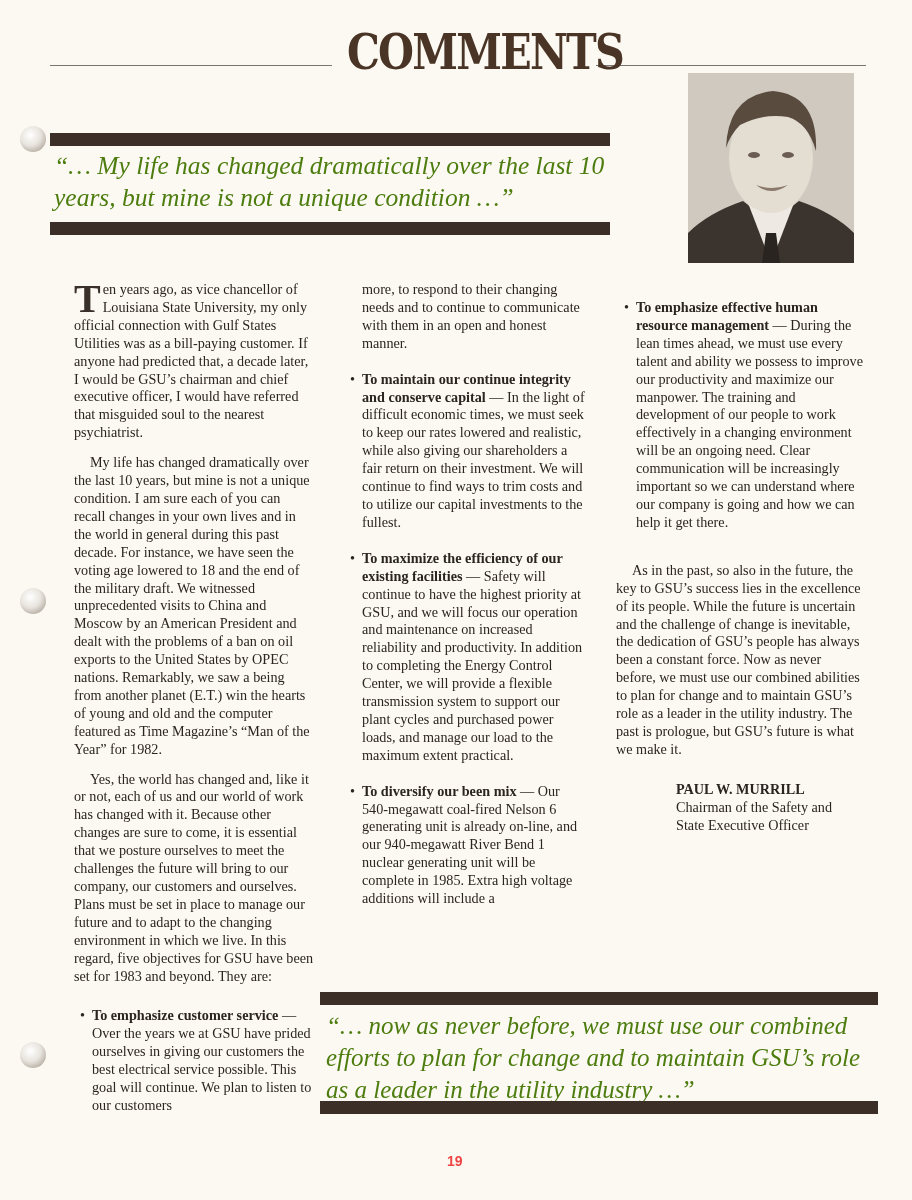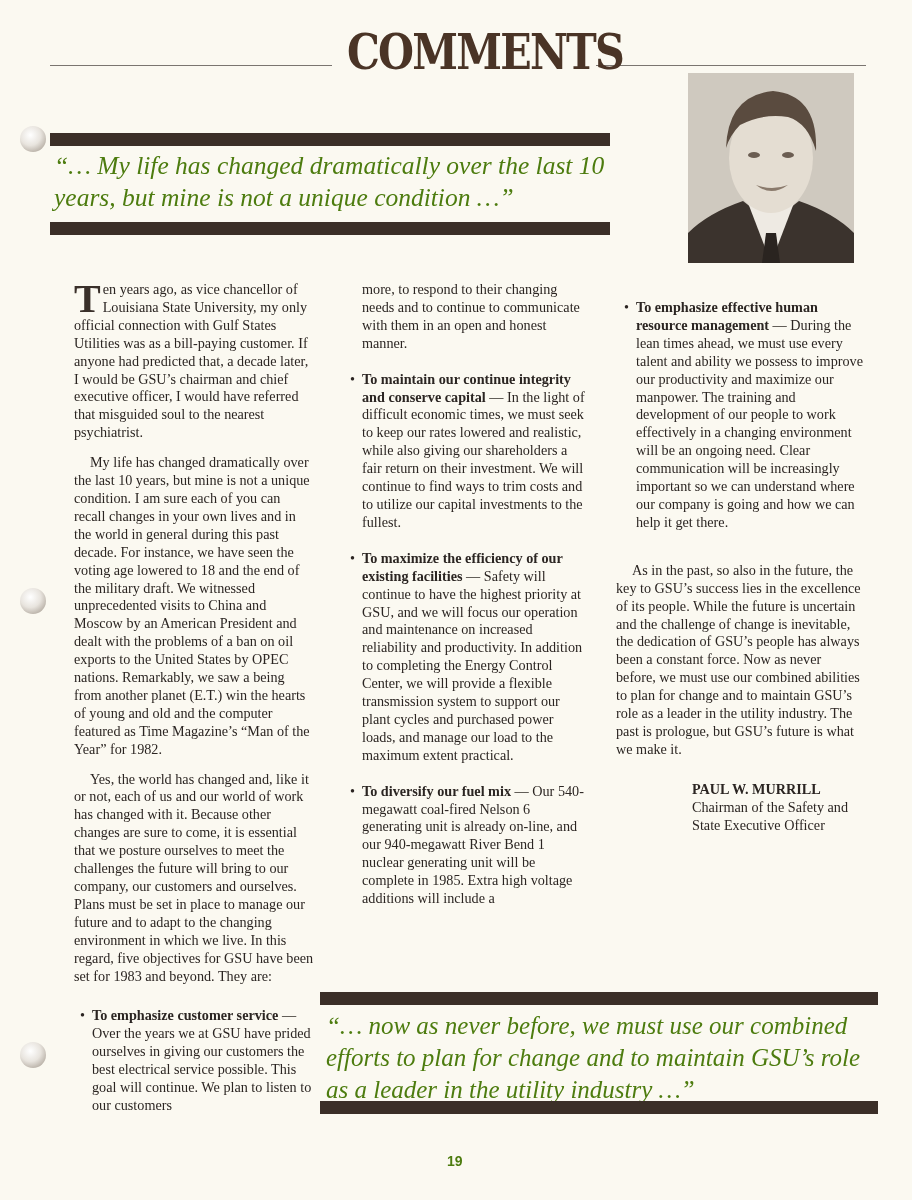--- a/index.html
+++ b/index.html
@@ -22,21 +22,21 @@
   .indent { text-indent:16px; }
   .gap { height:18px; }
   .bullet { position:relative; padding-left:0; }
   .bullet .dot { position:absolute; left:-12px; top:0; }
   .bh { font-weight:bold; }
   .dropcap { float:left; font-size:40px; line-height:32px; margin:2px 2px 0 0; font-weight:bold; color:#3a302a; }
   .sig-name { font-weight:bold; }
   .binder { position:absolute; width:26px; height:26px; border-radius:50%;
             background:radial-gradient(circle at 40% 35%, #ffffff 0%, #e8e4de 45%, #b6aea4 80%, #8d857c 100%); }
   .pagenum { position:absolute; left:447px; top:1153px; font-family:"Liberation Sans", sans-serif;
-             font-size:14px; font-weight:bold; color:#4d7c0f; }
+             font-size:14px; font-weight:bold; color:#ef4444; }
 </style>
 </head>
 <body>
 
 <div class="binder" style="left:20px;top:126px;"></div>
 <div class="binder" style="left:20px;top:588px;"></div>
 <div class="binder" style="left:20px;top:1042px;"></div>
 
 <div class="rule-thin" style="left:50px;top:65px;width:282px;"></div>
 <div class="rule-thin" style="left:596px;top:65px;width:270px;"></div>
@@ -75,33 +75,33 @@
   <div class="gap"></div>
   <p class="bullet">
     <span class="dot">•</span><span class="bh">To maintain our continue integrity and conserve capital</span><span> — In the light of difficult economic times, we must seek to keep our rates lowered and realistic, while also giving our shareholders a fair return on their investment. We will continue to find ways to trim costs and to utilize our capital investments to the fullest.</span>
   </p>
   <div class="gap"></div>
   <p class="bullet">
     <span class="dot">•</span><span class="bh">To maximize the efficiency of our existing facilities</span><span> — Safety will continue to have the highest priority at GSU, and we will focus our operation and maintenance on increased reliability and productivity. In addition to completing the Energy Control Center, we will provide a flexible transmission system to support our plant cycles and purchased power loads, and manage our load to the maximum extent practical.</span>
   </p>
   <div class="gap"></div>
   <p class="bullet">
-    <span class="dot">•</span><span class="bh">To diversify our fuel mix</span><span> — Our 540-megawatt coal-fired Nelson 6 generating unit is already on-line, and our 940-megawatt River Bend 1 nuclear generating unit will be complete in 1985. Extra high voltage additions will include a</span>
+    <span class="dot">•</span><span class="bh">To diversify our been mix</span><span> — Our 540-megawatt coal-fired Nelson 6 generating unit is already on-line, and our 940-megawatt River Bend 1 nuclear generating unit will be complete in 1985. Extra high voltage additions will include a</span>
   </p>
 </div>
 
 <div class="col" style="left:636px;top:281px;width:228px;">
   <div class="gap"></div>
   <p class="bullet">
     <span class="dot">•</span><span class="bh">To emphasize effective human resource management</span><span> — During the lean times ahead, we must use every talent and ability we possess to improve our productivity and maximize our manpower. The training and development of our people to work effectively in a changing environment will be an ongoing need. Clear communication will be increasingly important so we can understand where our company is going and how we can help it get there.</span>
   </p>
   <div style="height:30px;"></div>
   <p class="indent" style="margin-left:-20px;">As in the past, so also in the future, the key to GSU’s success lies in the excellence of its people. While the future is uncertain and the challenge of change is inevitable, the dedication of GSU’s people has always been a constant force. Now as never before, we must use our combined abilities to plan for change and to maintain GSU’s role as a leader in the utility industry. The past is prologue, but GSU’s future is what we make it.</p>
   <div style="height:22px;"></div>
-  <div style="margin-left:56px;">
+  <div style="margin-left:40px;">
     <div class="sig-name">PAUL W. MURRILL</div>
     <div>Chairman of the Safety and</div>
     <div>State Executive Officer</div>
   </div>
 </div>
 
 <div class="bar" style="left:320px;top:992px;width:558px;"></div>
 <div class="pull pull2">“… now as never before, we must use our combined efforts to plan for change and to maintain GSU’s role as a leader in the utility industry …”</div>
 <div class="bar" style="left:320px;top:1101px;width:558px;"></div>
 

